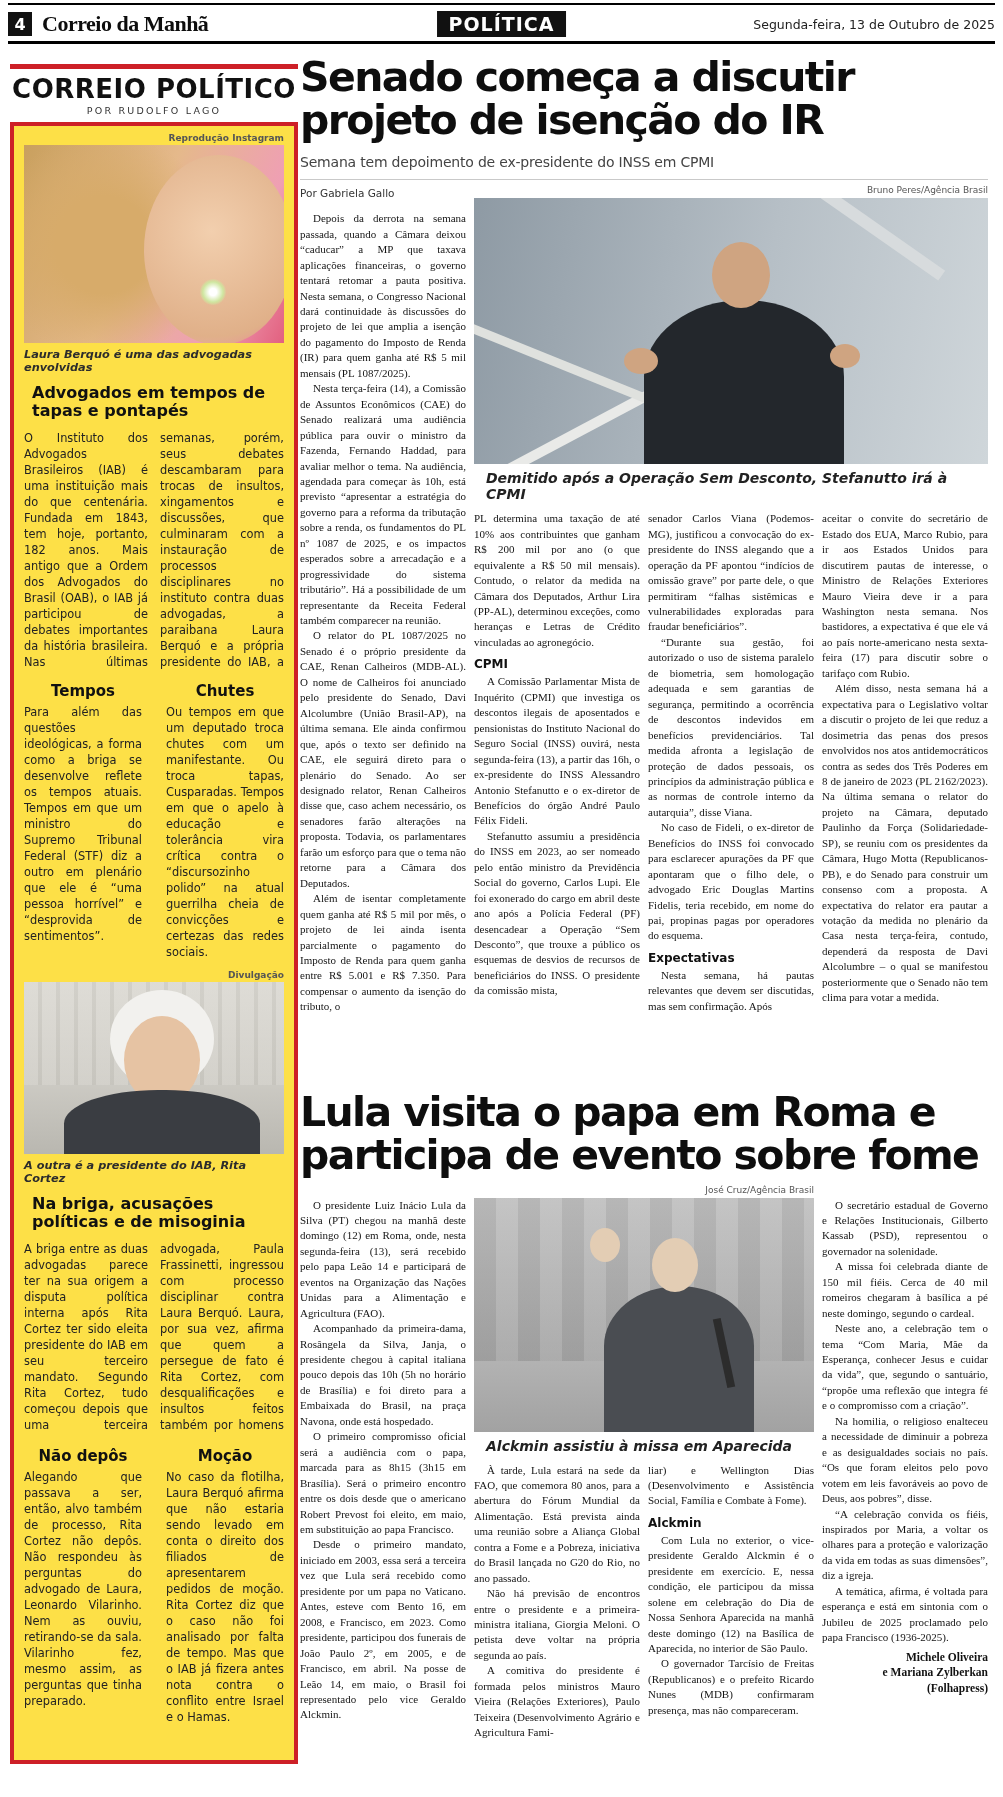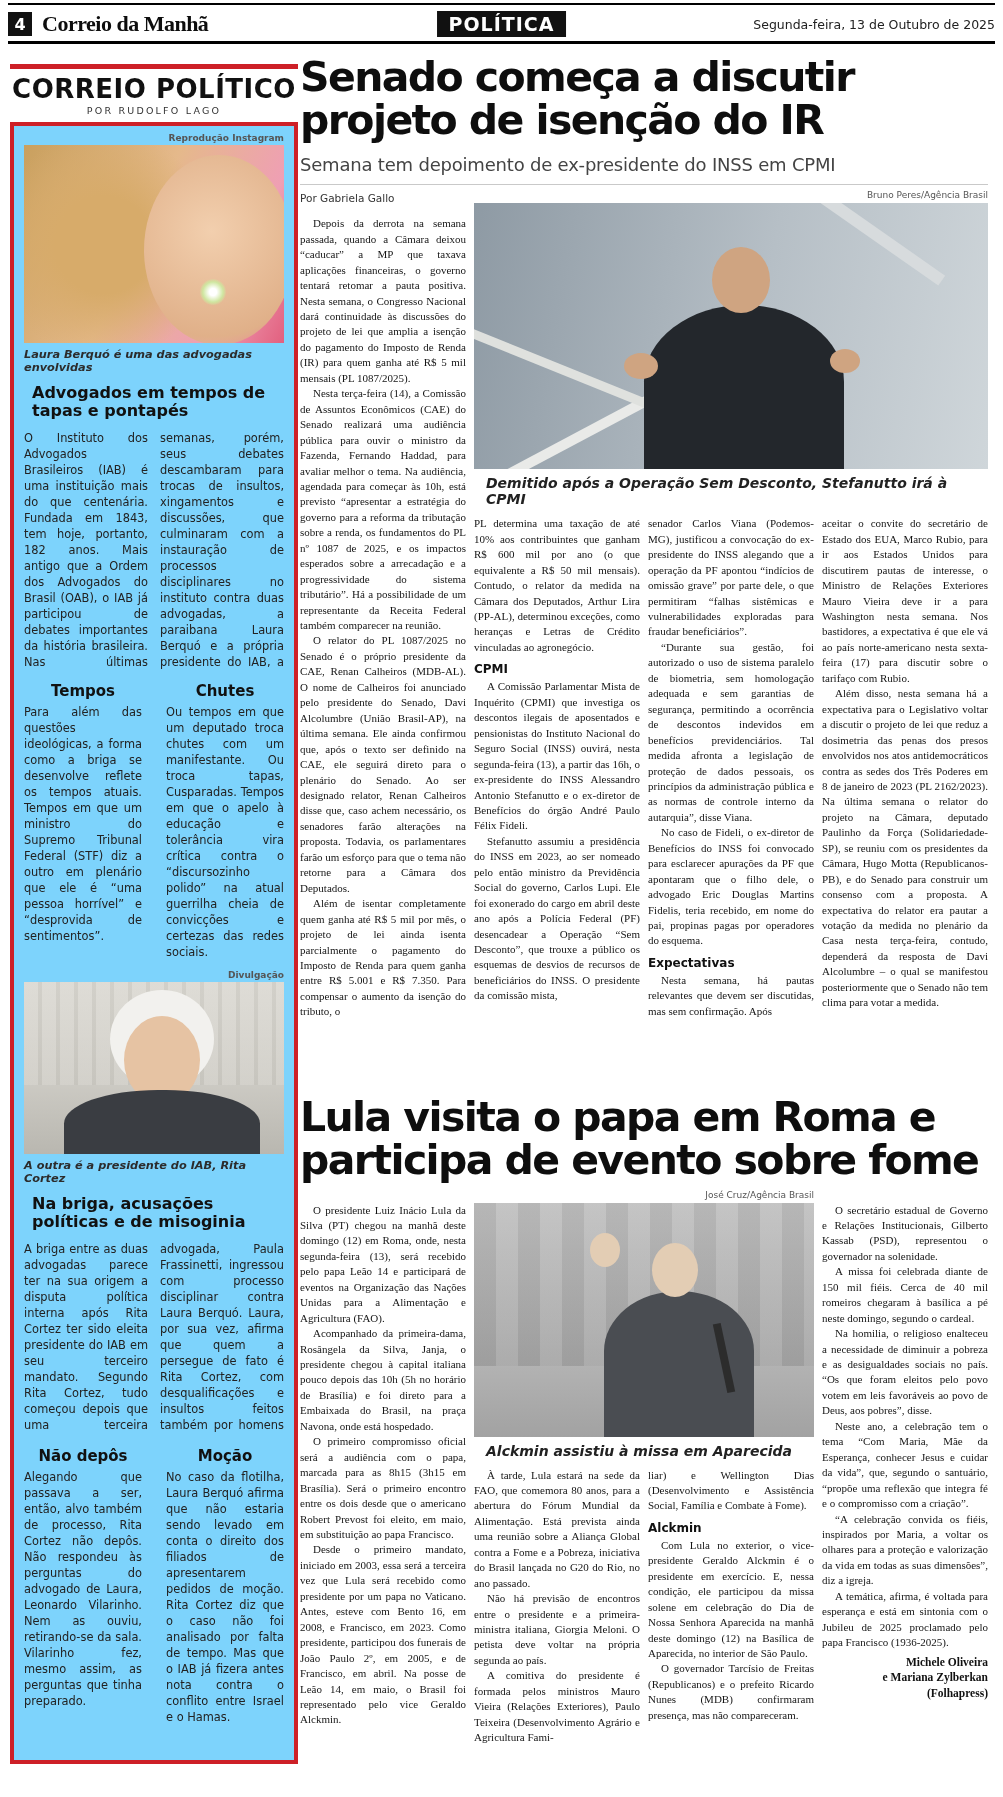--- a/index.html
+++ b/index.html
@@ -16,40 +16,40 @@
                font-weight:bold;font-size:19px;letter-spacing:1px;padding:2px 12px;}
   .hdr-date{margin-left:auto;font-size:12.5px;color:#222;text-align:right;}
   .thickrule{position:absolute;left:8px;right:8px;top:41px;height:3px;background:#000;}
 
   
   .sidebar{position:absolute;left:10px;top:64px;width:288px;}
   .cp-bar{height:5px;background:#cd2027;}
   .cp-title{text-align:center;font-size:26px;font-weight:800;letter-spacing:.5px;color:#111;
             padding:7px 0 0;line-height:1;}
   .cp-byline{text-align:center;font-size:9.5px;letter-spacing:2.2px;color:#333;padding:3px 0 6px;}
-  .cp-box{border:4px solid #cd2027;background:#7dd3fc;padding:7px 10px;box-sizing:border-box;
+  .cp-box{border:4px solid #cd2027;background:#fde047;padding:7px 10px;box-sizing:border-box;
           height:1642px;overflow:hidden;}
   .sb-credit{text-align:right;font-size:9px;font-weight:bold;color:#555;margin:0 0 2px;}
   .sb-photo{width:100%;height:198px;position:relative;overflow:hidden;}
   .sb-photo2{width:100%;height:172px;position:relative;overflow:hidden;}
   .sb-caption{font-size:11.3px;font-style:italic;font-weight:600;color:#2c2c2c;margin:5px 0 10px;}
   .sb-h{font-size:16px;font-weight:800;text-align:left;line-height:1.12;color:#111;margin:2px 8px 10px;}
   .two{column-count:2;column-gap:12px;column-fill:auto;font-size:11.4px;line-height:16px;
        text-align:justify;color:#222;}
   .two-intro{height:242px;}
   .two-b2{height:196px;}
   .mini-row{display:flex;gap:24px;margin-top:10px;}
   .mini{width:124px;}
   .mini h4{font-size:15px;font-weight:800;text-align:center;margin:0 0 4px;color:#111;}
   .mini p{font-size:11.4px;line-height:16px;text-align:justify;margin:0;color:#222;}
 
   
   .main{position:absolute;left:300px;top:56px;width:688px;}
   .headline{font-size:41px;font-weight:700;line-height:1.04;letter-spacing:-1.6px;color:#0e0e0e;margin:0;}
-  .deck{font-size:18px;color:#444;margin:13px 0 0;font-weight:400;letter-spacing:-0.2px;}
+  .deck{font-size:14px;color:#444;margin:13px 0 0;font-weight:400;letter-spacing:-0.2px;}
   .m-rule{border-top:1px solid #c9c9c9;margin:9px 0 5px;}
   .m-grid{display:flex;gap:8px;}
   .mcol{width:166px;flex:none;overflow:hidden;}
   .col1h{height:878px;}
   .byline{font-size:10.5px;color:#333;margin:2px 0 12px;}
   .serif p{font-family:"Liberation Serif","DejaVu Serif",serif;font-size:11px;line-height:15.45px;
            text-align:justify;margin:0;color:#151515;}
   .serif p.ind{text-indent:13px;}
   .subhead{font-size:12px;font-weight:800;margin:7px 0 3px;color:#111;
            font-family:"DejaVu Sans","Liberation Sans",sans-serif;}
@@ -206,21 +206,21 @@
           <div class="arm3"></div>
           <div class="suit"></div>
           <div class="head"></div>
           <div class="hand"></div>
           <div class="hand2"></div>
         </div>
         <div class="m-caption">Demitido após a Operação Sem Desconto, Stefanutto irá à CPMI</div>
 
         <div class="flow3">
           <div class="mcol serif">
-            <p>PL determina uma taxação de até 10% aos contribuintes que ganham R$ 600 mil por ano (o que equivalente a R$ 50 mil mensais). Contudo, o relator da medida na Câmara dos Deputados, Arthur Lira (PP-AL), determinou exceções, como heranças e Letras de Crédito vinculadas ao agronegócio.</p>
+            <p>PL determina uma taxação de até 10% aos contribuintes que ganham R$ 200 mil por ano (o que equivalente a R$ 50 mil mensais). Contudo, o relator da medida na Câmara dos Deputados, Arthur Lira (PP-AL), determinou exceções, como heranças e Letras de Crédito vinculadas ao agronegócio.</p>
             <div class="subhead">CPMI</div>
             <p class="ind">A Comissão Parlamentar Mista de Inquérito (CPMI) que investiga os descontos ilegais de aposentados e pensionistas do Instituto Nacional do Seguro Social (INSS) ouvirá, nesta segunda-feira (13), a partir das 16h, o ex-presidente do INSS Alessandro Antonio Stefanutto e o ex-diretor de Benefícios do órgão André Paulo Félix Fideli.</p>
             <p class="ind">Stefanutto assumiu a presidência do INSS em 2023, ao ser nomeado pelo então ministro da Previdência Social do governo, Carlos Lupi. Ele foi exonerado do cargo em abril deste ano após a Polícia Federal (PF) desencadear a Operação “Sem Desconto”, que trouxe a público os esquemas de desvios de recursos de beneficiários do INSS. O presidente da comissão mista,</p>
           </div>
           <div class="mcol serif">
             <p>senador Carlos Viana (Podemos-MG), justificou a convocação do ex-presidente do INSS alegando que a operação da PF apontou “indícios de omissão grave” por parte dele, o que permitiram “falhas sistêmicas e vulnerabilidades exploradas para fraudar beneficiários”.</p>
             <p class="ind">“Durante sua gestão, foi autorizado o uso de sistema paralelo de biometria, sem homologação adequada e sem garantias de segurança, permitindo a ocorrência de descontos indevidos em benefícios previdenciários. Tal medida afronta a legislação de proteção de dados pessoais, os princípios da administração pública e as normas de controle interno da autarquia”, disse Viana.</p>
             <p class="ind">No caso de Fideli, o ex-diretor de Benefícios do INSS foi convocado para esclarecer apurações da PF que apontaram que o filho dele, o advogado Eric Douglas Martins Fidelis, teria recebido, em nome do pai, propinas pagas por operadores do esquema.</p>
             <div class="subhead">Expectativas</div>
             <p class="ind">Nesta semana, há pautas relevantes que devem ser discutidas, mas sem confirmação. Após</p>
@@ -265,22 +265,22 @@
               <div class="subhead">Alckmin</div>
               <p class="ind">Com Lula no exterior, o vice-presidente Geraldo Alckmin é o presidente em exercício. E, nessa condição, ele participou da missa solene em celebração do Dia de Nossa Senhora Aparecida na manhã deste domingo (12) na Basílica de Aparecida, no interior de São Paulo.</p>
               <p class="ind">O governador Tarcísio de Freitas (Republicanos) e o prefeito Ricardo Nunes (MDB) confirmaram presença, mas não compareceram.</p>
             </div>
           </div>
         </div>
 
         <div class="mcol lcolh serif">
           <p class="ind">O secretário estadual de Governo e Relações Institucionais, Gilberto Kassab (PSD), representou o governador na solenidade.</p>
           <p class="ind">A missa foi celebrada diante de 150 mil fiéis. Cerca de 40 mil romeiros chegaram à basílica a pé neste domingo, segundo o cardeal.</p>
+          <p class="ind">Neste ano, a celebração tem o tema “Com Maria, Mãe da Esperança, conhecer Jesus e cuidar da vida”, que, segundo o santuário, “propõe uma reflexão que integra fé e o compromisso com a criação”.</p>
           <p class="ind">Na homilia, o religioso enalteceu a necessidade de diminuir a pobreza e as desigualdades sociais no país. “Os que foram eleitos pelo povo votem em leis favoráveis ao povo de Deus, aos pobres”, disse.</p>
-          <p class="ind">Neste ano, a celebração tem o tema “Com Maria, Mãe da Esperança, conhecer Jesus e cuidar da vida”, que, segundo o santuário, “propõe uma reflexão que integra fé e o compromisso com a criação”.</p>
           <p class="ind">“A celebração convida os fiéis, inspirados por Maria, a voltar os olhares para a proteção e valorização da vida em todas as suas dimensões”, diz a igreja.</p>
           <p class="ind">A temática, afirma, é voltada para esperança e está em sintonia com o Jubileu de 2025 proclamado pelo papa Francisco (1936-2025).</p>
           <div class="signature">
             <div>Michele Oliveira</div>
             <div>e Mariana Zylberkan</div>
             <div>(Folhapress)</div>
           </div>
         </div>
       </div>
     </div>

